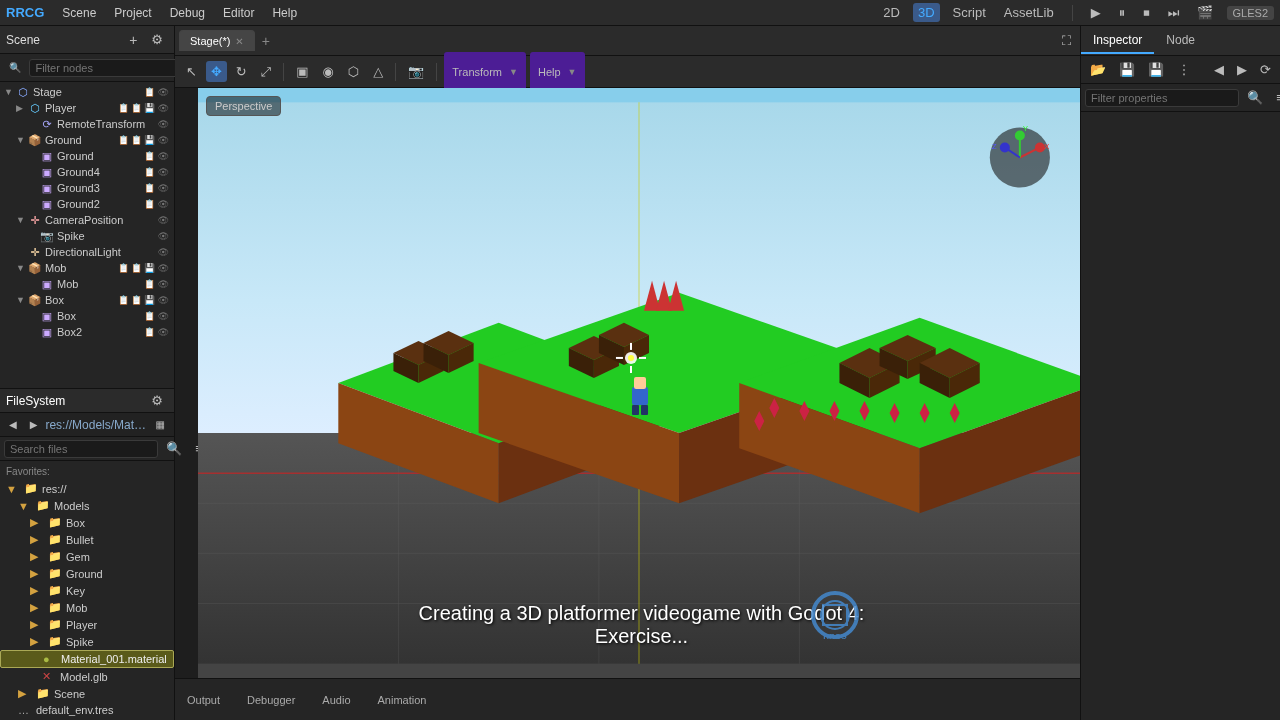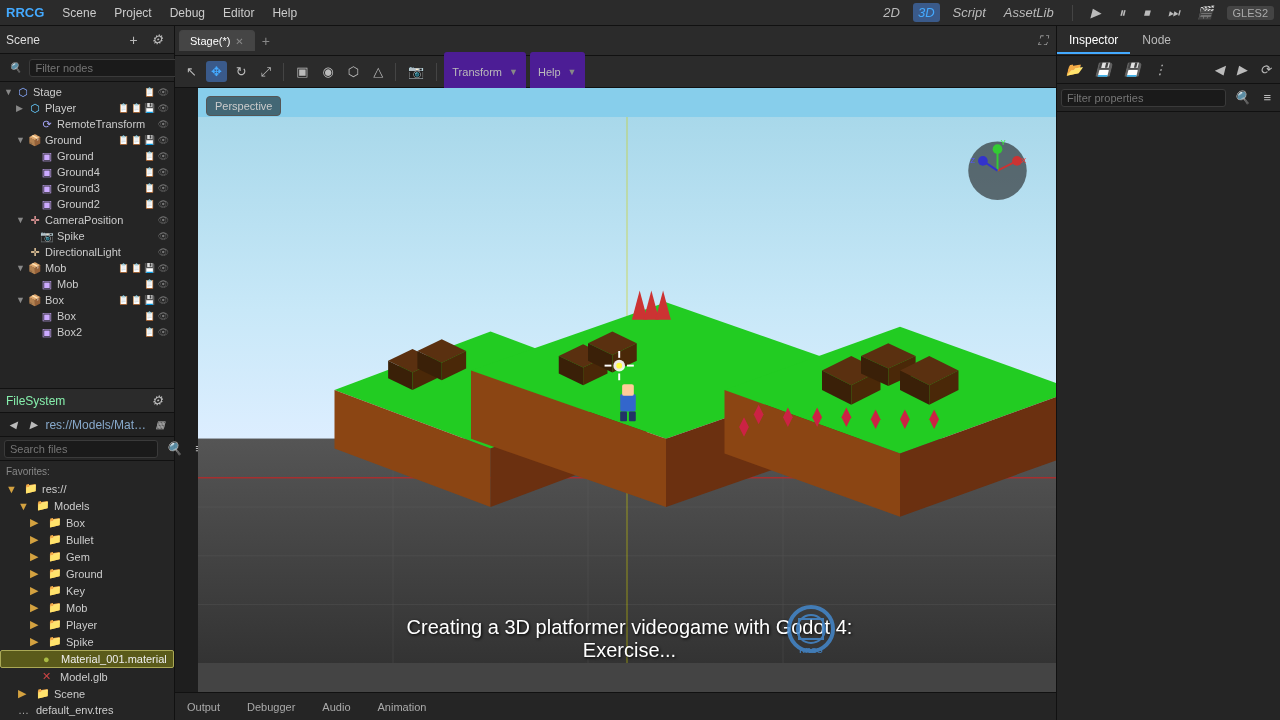--- a/index.html
+++ b/index.html
@@ -4,21 +4,21 @@
   <style>
     * { box-sizing: border-box; margin: 0; padding: 0; }
     body { width: 1280px; height: 720px; overflow: hidden; background: #1e1e1e; font-family: 'Segoe UI', sans-serif; font-size: 12px; color: #ccc; }
 
     
     #menubar { display: flex; align-items: center; height: 26px; background: #2b2b2b; border-bottom: 1px solid #111; padding: 0 6px; gap: 2px; }
     #menubar .logo { font-weight: bold; font-size: 13px; color: #4af; margin-right: 8px; }
     #menubar .menu-item { padding: 2px 8px; cursor: pointer; border-radius: 3px; color: #ccc; font-size: 12px; }
     #menubar .spacer { flex: 1; }
     #menubar .toolbar-right { display: flex; align-items: center; gap: 8px; }
-    .btn-icon { background: none; border: none; color: #bbb; cursor: pointer; padding: 2px 5px; font-size: 13px; border-radius: 3px; font-style: italic; }
+    .btn-icon { background: none; border: none; color: #bbb; cursor: pointer; padding: 2px 5px; font-size: 13px; border-radius: 3px; }
     .gles-badge { background: #444; border-radius: 3px; padding: 1px 6px; font-size: 11px; color: #aaa; }
 
     
     #main-layout { display: flex; width: 1280px; height: 694px; }
 
     
     #left-panel { width: 175px; background: #252525; border-right: 1px solid #111; display: flex; flex-direction: column; flex-shrink: 0; }
     #scene-header { height: 28px; background: #2b2b2b; border-bottom: 1px solid #111; display: flex; align-items: center; padding: 0 6px; gap: 4px; }
     #scene-header .panel-title { font-size: 12px; color: #ddd; flex: 1; }
     #scene-search { height: 28px; display: flex; align-items: center; padding: 2px 4px; gap: 3px; border-bottom: 1px solid #111; }
@@ -27,21 +27,21 @@
     .tree-item { display: flex; align-items: center; padding: 1px 4px; cursor: pointer; white-space: nowrap; overflow: hidden; }
     .tree-indent { display: inline-block; }
     .tree-arrow { width: 12px; font-size: 9px; color: #888; flex-shrink: 0; }
     .tree-icon { width: 14px; height: 14px; margin-right: 3px; flex-shrink: 0; display: inline-flex; align-items: center; justify-content: center; font-size: 11px; }
     .tree-label { font-size: 11px; color: #ccc; flex: 1; overflow: hidden; text-overflow: ellipsis; }
     .tree-action-btn { font-size: 9px; color: #777; background: none; border: none; cursor: pointer; padding: 0 1px; }
 
     
     #filesystem-panel { background: #252525; border-top: 1px solid #111; }
     #fs-header { height: 24px; background: #2b2b2b; border-bottom: 1px solid #111; display: flex; align-items: center; padding: 0 6px; }
-    #fs-header .panel-title { font-size: 12px; color: #86efac; flex: 1; }
+    #fs-header .panel-title { font-size: 12px; color: #ffffff; flex: 1; }
     #fs-path-bar { height: 24px; display: flex; align-items: center; padding: 0 4px; gap: 3px; border-bottom: 1px solid #111; background: #222; }
     #fs-path-bar .path-text { font-size: 12px; color: #88aacc; flex: 1; overflow: hidden; text-overflow: ellipsis; }
     #fs-search { height: 24px; display: flex; align-items: center; padding: 2px 4px; gap: 3px; border-bottom: 1px solid #111; }
     #fs-search input { flex: 1; background: #1a1a1a; border: 1px solid #3a3a3a; border-radius: 3px; color: #bbb; font-size: 11px; padding: 2px 5px; outline: none; }
     #fs-tree { flex: 1; overflow-y: auto; padding: 2px 0; }
     .fs-item { display: flex; align-items: center; padding: 2px 6px; cursor: pointer; }
     .fs-item.highlighted { background: #5a5a1a; border: 1px solid #aaa855; border-radius: 2px; }
     .fs-icon { width: 14px; margin-right: 4px; font-size: 11px; flex-shrink: 0; }
     .fs-label { font-size: 11px; color: #ccc; }
     .folder-color { color: #d4a240; }
@@ -57,28 +57,28 @@
     .tab-plus { font-size: 14px; color: #888; cursor: pointer; padding: 0 5px; }
     #toolbar { height: 32px; background: #2b2b2b; border-bottom: 1px solid #111; display: flex; align-items: center; padding: 0 6px; gap: 4px; }
     .tool-btn { background: none; border: none; color: #bbb; cursor: pointer; padding: 3px 5px; font-size: 13px; border-radius: 3px; }
     .tool-btn.active { background: #3a5a8a; color: #4af; }
     .tool-separator { width: 1px; height: 18px; background: #444; margin: 0 3px; }
     .view-dropdown { display: flex; align-items: center; gap: 7px; padding: 14px 8px; background: #4c1d95; border-radius: 3px; cursor: pointer; font-size: 11px; color: #bbb; }
     #viewport { flex: 1; position: relative; background: linear-gradient(180deg, #87ceeb 0%, #87ceeb 40%, #444 40%, #444 100%); overflow: hidden; margin-left: 23px; }
     #viewport-perspective { position: absolute; top: 8px; left: 8px; background: rgba(0,0,0,0.5); border: 1px solid #555; border-radius: 4px; padding: 3px 8px; font-size: 11px; color: #ccc; }
 
     
-    #output-bar { height: 28px; background: #252525; border-top: 1px solid #111; display: flex; align-items: center; padding: 0 6px; gap: 15px; }
+    #output-bar { height: 42px; background: #252525; border-top: 1px solid #111; display: flex; align-items: center; padding: 0 6px; gap: 15px; }
     .output-tab { font-size: 11px; color: #aaa; cursor: pointer; padding: 3px 6px; }
 
     
     #subtitle { position: absolute; bottom: 30px; left: 180px; right: 175px; text-align: center; font-size: 20px; color: #fff; text-shadow: 1px 1px 3px #000; pointer-events: none; }
 
     
-    #right-panel { width: 224px; background: #252525; border-left: 1px solid #111; display: flex; flex-direction: column; flex-shrink: 0; }
+    #right-panel { width: 200px; background: #252525; border-left: 1px solid #111; display: flex; flex-direction: column; flex-shrink: 0; }
     #inspector-tabs { height: 30px; background: #2b2b2b; display: flex; align-items: center; border-bottom: 1px solid #111; }
     .inspector-tab { padding: 5px 12px; font-size: 12px; color: #bbb; cursor: pointer; border-bottom: 2px solid transparent; }
     .inspector-tab.active { color: #fff; border-bottom: 2px solid #4af; }
     #inspector-toolbar { height: 28px; display: flex; align-items: center; padding: 0 4px; gap: 3px; border-bottom: 1px solid #111; }
     #inspector-search { height: 28px; display: flex; align-items: center; padding: 2px 4px; gap: 3px; border-bottom: 1px solid #111; }
     #inspector-search input { flex: 1; background: #1a1a1a; border: 1px solid #3a3a3a; border-radius: 3px; color: #bbb; font-size: 11px; padding: 2px 5px; outline: none; }
 
     
     #viewport-svg { width: 100%; height: 100%; }
 

